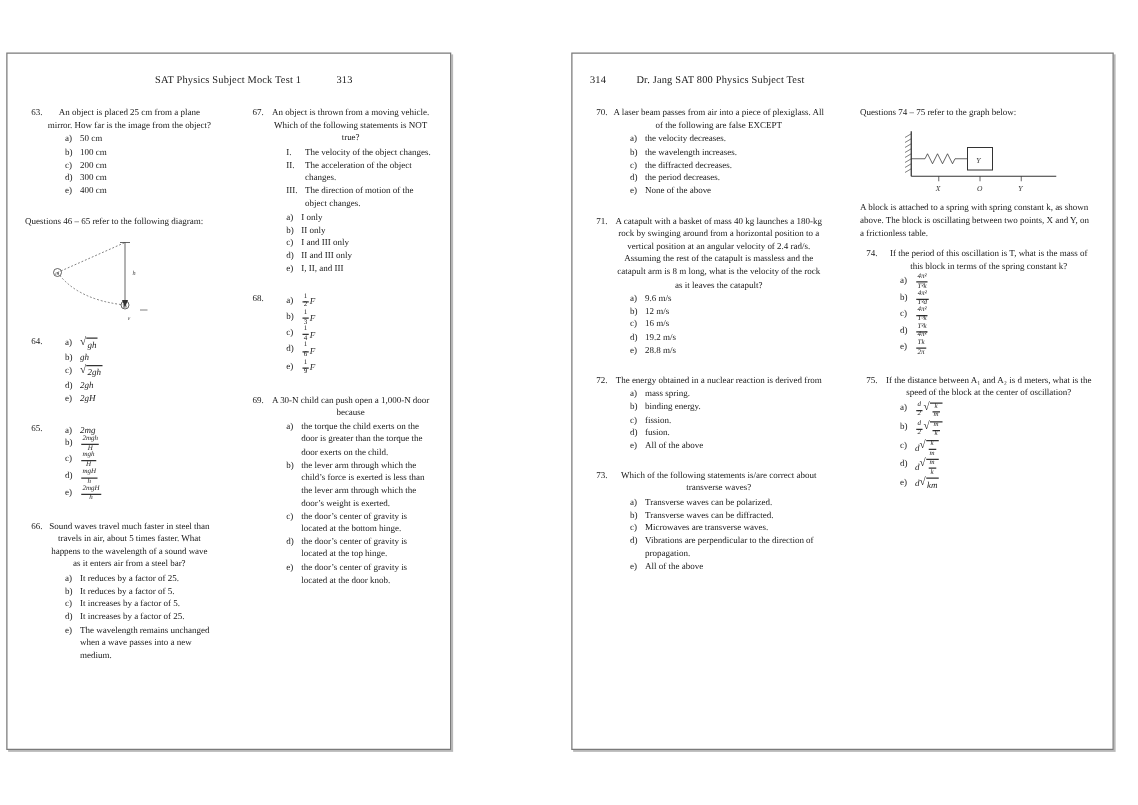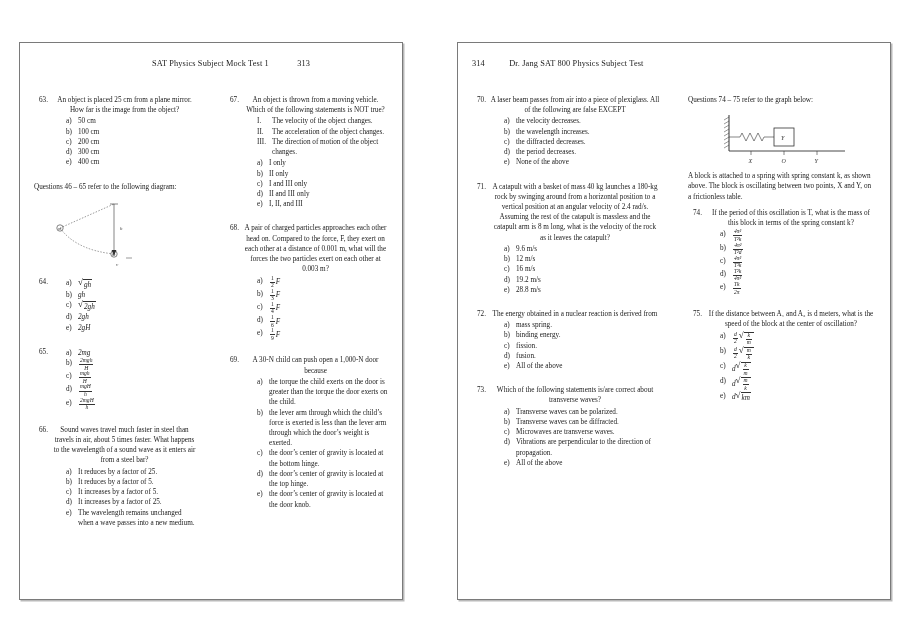--- a/index.html
+++ b/index.html
@@ -1,28 +1,28 @@
 <!DOCTYPE html>
 <html><head>
 <meta charset="utf-8">
 <style>
   html,body{margin:0;padding:0;background:#ffffff;}
   body{width:910px;height:644px;font-family:"Liberation Serif",serif;color:#1a1a1a;}
   .spread{position:relative;width:910px;height:644px;}
   .page{position:absolute;top:42px;height:558px;background:#fff;
         border:1px solid #7a7a7a;box-shadow:1.5px 1.5px 0 #b9b9b9;box-sizing:border-box;}
-  .page-left{left:19px;width:384px;}
+  .page-left{left:5px;width:356px;}
   .page-right{left:457px;width:434px;}
   .pg-inner{position:relative;width:100%;height:100%;padding:16px 14px 10px 14px;box-sizing:border-box;}
   .runhead{font-size:8.3px;letter-spacing:.15px;height:14px;white-space:nowrap;}
   .runhead.rh-left{text-align:center;padding-left:40px;}
   .runhead .pgnum{display:inline-block;}
   .rh-left .pgnum{margin-left:26px;}
   .rh-right .pgnum{margin-right:22px;}
-  .cols{display:flex;gap:28px;margin-top:22px;}
+  .cols{display:flex;gap:28px;margin-top:12px;}
   .col{width:188px;}
   .page-right .col{width:193px;}
   .q{display:flex;margin-bottom:9px;font-size:7.2px;line-height:1.42;}
   .qnum{width:14px;flex:none;text-align:right;padding-right:4px;}
   .qbody{flex:1;}
   .stem{margin:0;text-align:center;}
   ol.choices{list-style:none;margin:1px 0 0 0;padding:0 0 0 14px;}
   ol.choices > li{display:flex;margin:0;line-height:1.42;}
   .lbl{width:12px;flex:none;}
   .ctext{flex:1;}
@@ -261,21 +261,20 @@
                   </li>
             </ol>
           </div>
         </div>
 
         <div class="gap"></div>
 
         <div class="q">
           <div class="qnum">68.</div>
           <div class="qbody">
-            <p class="stem"><span>A pair of charged particles approaches each other head on. Compared to the force, F, they exert on each other at a distance of 0.001 m, what will the forces the two particles exert on each other at 0.003 m?</span></p>
             <ol class="choices">
               <li>
                     <span class="lbl">a)</span>
                 <span class="ctext inl">
                       <span class="frac">
                         <span class="num">1</span>
                         <span class="den">2</span>
                       </span>
                       <span class="it">F</span>
                     </span>

